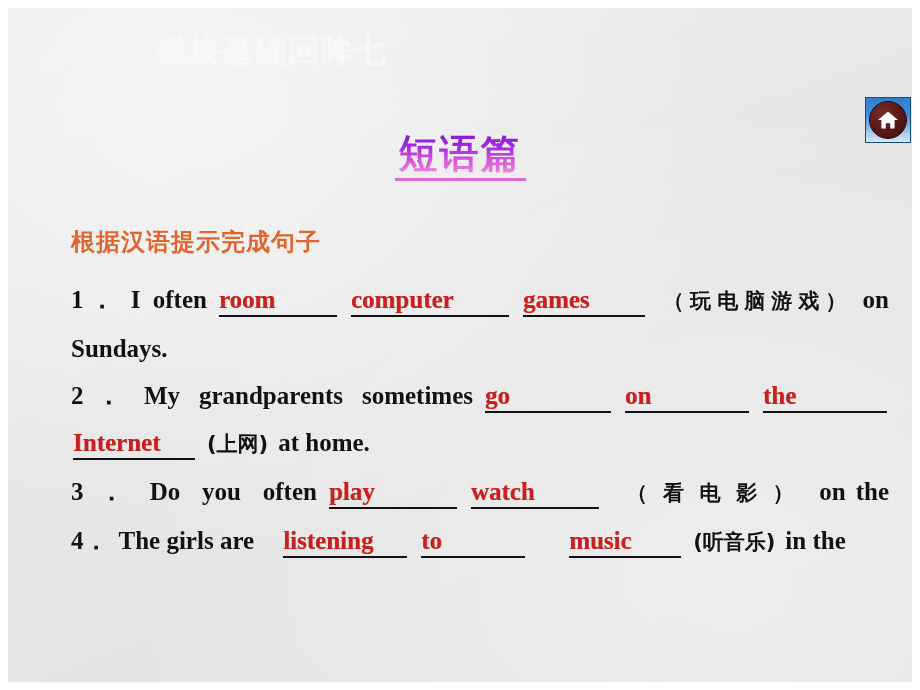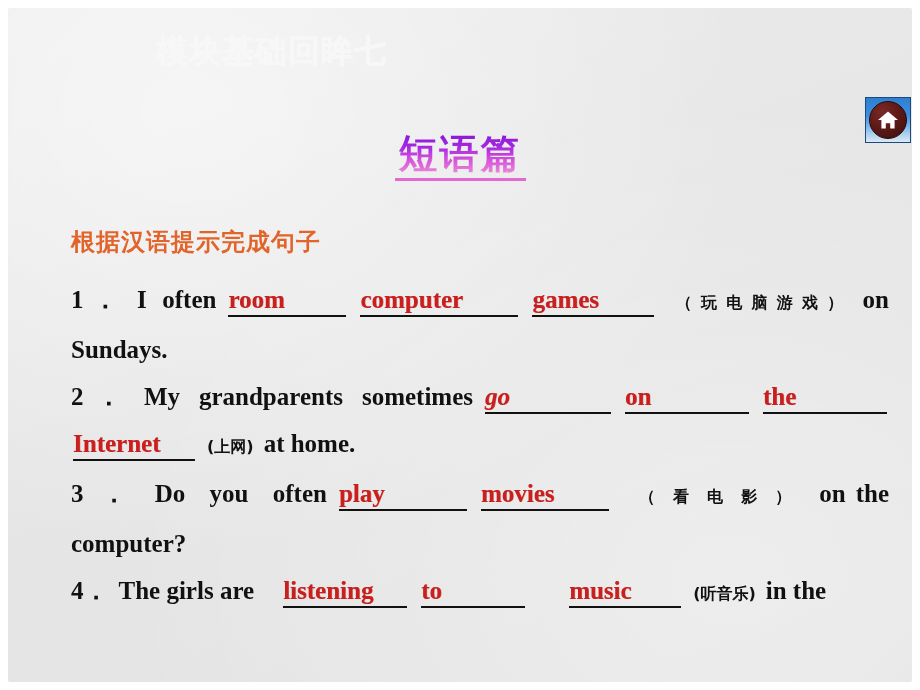--- a/index.html
+++ b/index.html
@@ -125,39 +125,39 @@
     color: #111111;
     line-height: 47px;
   }
   .q-line { white-space: normal; }
   .q-line.justify {
     text-align: justify;
     text-align-last: justify;
   }
   .q-line.last { text-align: left; text-align-last: left; }
 
-  .cn { font-family: "DejaVu Sans", sans-serif; font-weight: bold; font-size: 16px; }
+  .cn { font-family: "DejaVu Sans", sans-serif; font-weight: bold; font-size: 21px; }
 
   
   .blank {
     display: inline-block;
     position: relative;
     color: #c8201e;
     text-align: center;
     border-bottom: 2px solid #111111;
     font-weight: bold;
     vertical-align: baseline;
     line-height: 30px;
     margin: 0 2px;
     text-shadow: 0.5px 0 0 rgba(200,32,30,0.55);
   }
   .blank.w-play      { width: 118px; }
   .blank.w-computer  { width: 158px; text-align: center; }
   .blank.w-games     { width: 122px; }
-  .blank.w-go        { width: 126px; font-style: italic; }
+  .blank.w-go        { width: 126px; }
   .blank.w-on        { width: 124px; }
   .blank.w-the       { width: 124px; }
   .blank.w-internet  { width: 122px; }
   .blank.w-watch     { width: 128px; }
   .blank.w-movies    { width: 128px; }
   .blank.w-listening { width: 124px; margin-left: 19px; }
   .blank.w-to        { width: 104px; text-align: center; }
   .blank.w-music     { width: 112px; margin-left: 32px; }
 
   .sp { display:inline-block; width: 10px; }
@@ -194,24 +194,21 @@
       </div>
 
       <div class="q-line justify">
         <span>2．</span><span class="sp"></span><span>My grandparents sometimes</span><span class="sp"></span><span class="blank w-go">go</span><span class="sp"></span><span class="blank w-on">on</span><span class="sp"></span><span class="blank w-the">the</span>
       </div>
       <div class="q-line last">
         <span class="blank w-internet">Internet</span><span class="sp"></span><span class="cn">(上网)</span><span class="sp"></span><span>at home.</span>
       </div>
 
       <div class="q-line justify">
-        <span>3．</span><span class="sp"></span><span>Do   you   often</span><span class="sp"></span><span class="blank w-watch">play</span><span class="sp"></span><span class="blank w-movies">movies</span><span class="sp"></span><span class="cn">（看电影）</span><span class="sp"></span><span>on</span><span class="sp"></span><span>the</span>
-      </div>
-      <div class="q-line last">
-        <span>computer?</span>
+        <span>3．</span><span class="sp"></span><span>Do   you   often</span><span class="sp"></span><span class="blank w-watch">play</span><span class="sp"></span><span class="blank w-movies">watch</span><span class="sp"></span><span class="cn">（看电影）</span><span class="sp"></span><span>on</span><span class="sp"></span><span>the</span>
       </div>
 
       <div class="q-line last">
         <span>4．</span><span class="sp"></span><span>The girls are</span><span class="sp"></span><span class="blank w-listening">listening</span><span class="sp"></span><span class="blank w-to">to</span><span class="sp"></span><span class="blank w-music">music</span><span class="sp"></span><span class="cn">(听音乐)</span><span class="sp"></span><span>in the</span>
       </div>
 
     </div>
   </div>
 </div>
 

